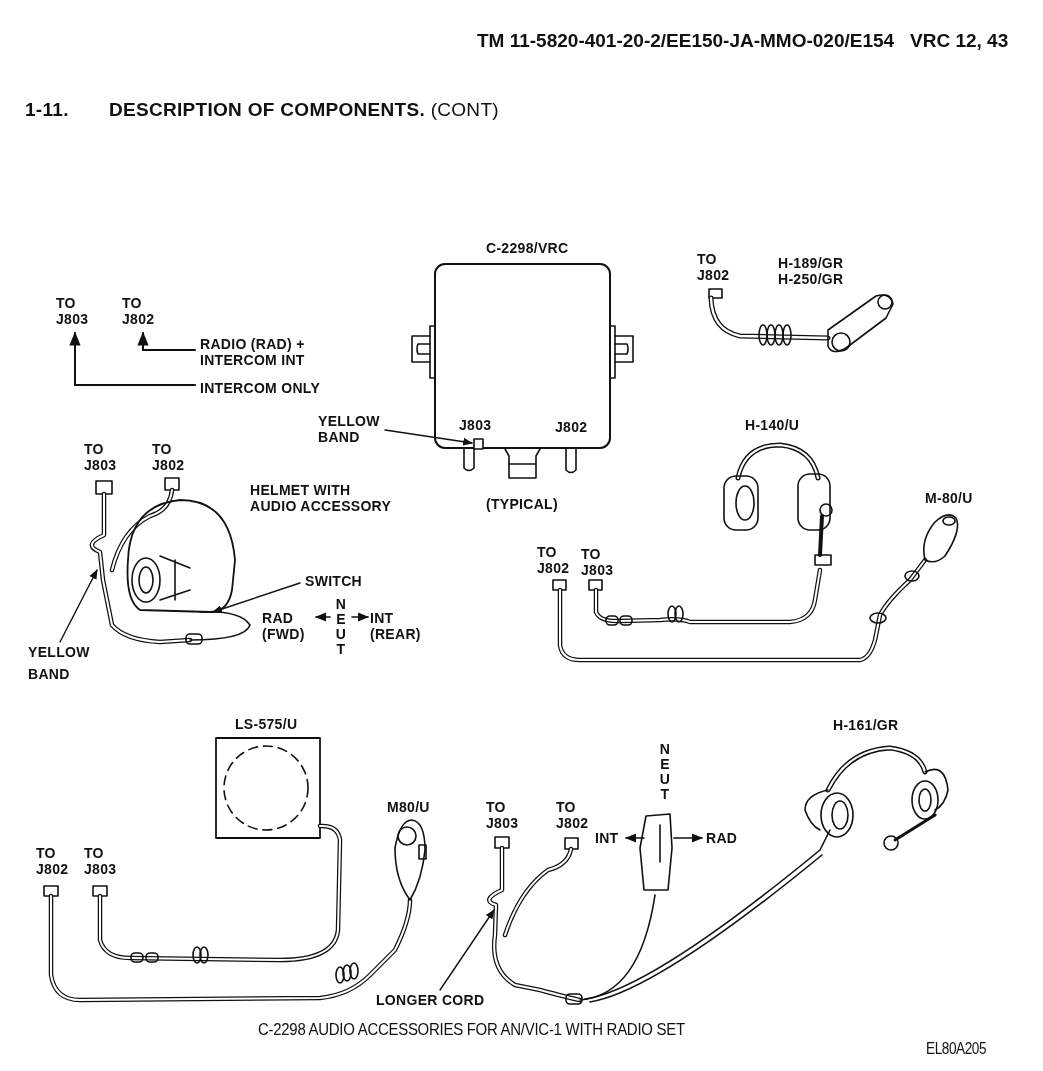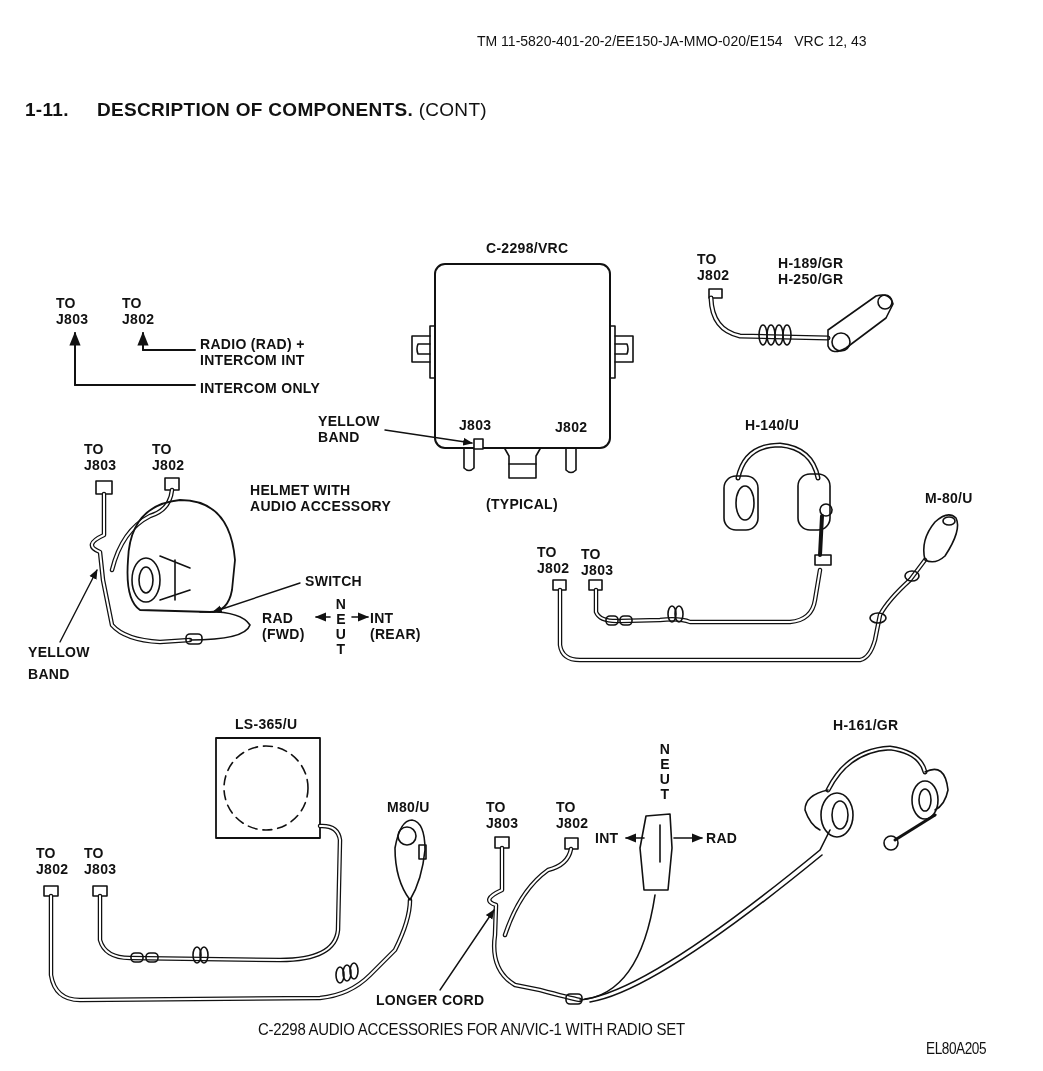--- a/index.html
+++ b/index.html
@@ -1,22 +1,22 @@
 <!DOCTYPE html>
 <html><head>
 <meta charset="utf-8">
 <style>
   html,body{margin:0;padding:0;background:#fff;}
   body{width:1043px;height:1071px;position:relative;overflow:hidden;font-family:"Liberation Sans",sans-serif;color:#111;}
   .t{position:absolute;white-space:nowrap;font-weight:bold;font-size:14px;line-height:16px;letter-spacing:0.3px;}
   .c{}
-  .hdr{font-size:14px;font-weight:normal;letter-spacing:0;}
+  .hdr{font-size:19px;font-weight:bold;letter-spacing:0;}
   .sec{font-size:19px;}
   .sec .n{font-weight:bold;display:inline-block;width:72px;}
-  .sec .b{font-weight:bold;}
+  .sec .b{font-weight:bold;margin-left:12px;}
   .sec .r{font-weight:normal;}
   .cap{font-weight:normal;font-size:17px;letter-spacing:-0.3px;transform:scaleX(0.88);transform-origin:left top;}
   .fig{font-weight:normal;font-size:16px;letter-spacing:-0.5px;transform:scaleX(0.85);transform-origin:left top;}
   svg{position:absolute;left:0;top:0;}
   .vert{display:flex;flex-direction:column;align-items:center;line-height:15px;}
 </style>
 </head>
 <body>
 
 <div class="t hdr" style="left:477px;top:33px;">
@@ -95,21 +95,21 @@
 <div class="t" style="left:925px;top:490px;">M-80/U</div>
 <div class="t c" style="left:537px;top:544px;width:42px;">
   <div>TO</div>
     <div>J802</div>
 </div>
 <div class="t c" style="left:581px;top:546px;width:42px;">
   <div>TO</div>
     <div>J803</div>
 </div>
 
-<div class="t" style="left:235px;top:716px;">LS-365/U</div>
+<div class="t" style="left:235px;top:716px;">LS-575/U</div>
 <div class="t" style="left:387px;top:799px;text-align:center;">M80/U</div>
 <div class="t c" style="left:36px;top:845px;width:42px;">
   <div>TO</div>
     <div>J802</div>
 </div>
 <div class="t c" style="left:84px;top:845px;width:42px;">
   <div>TO</div>
     <div>J803</div>
 </div>
 

